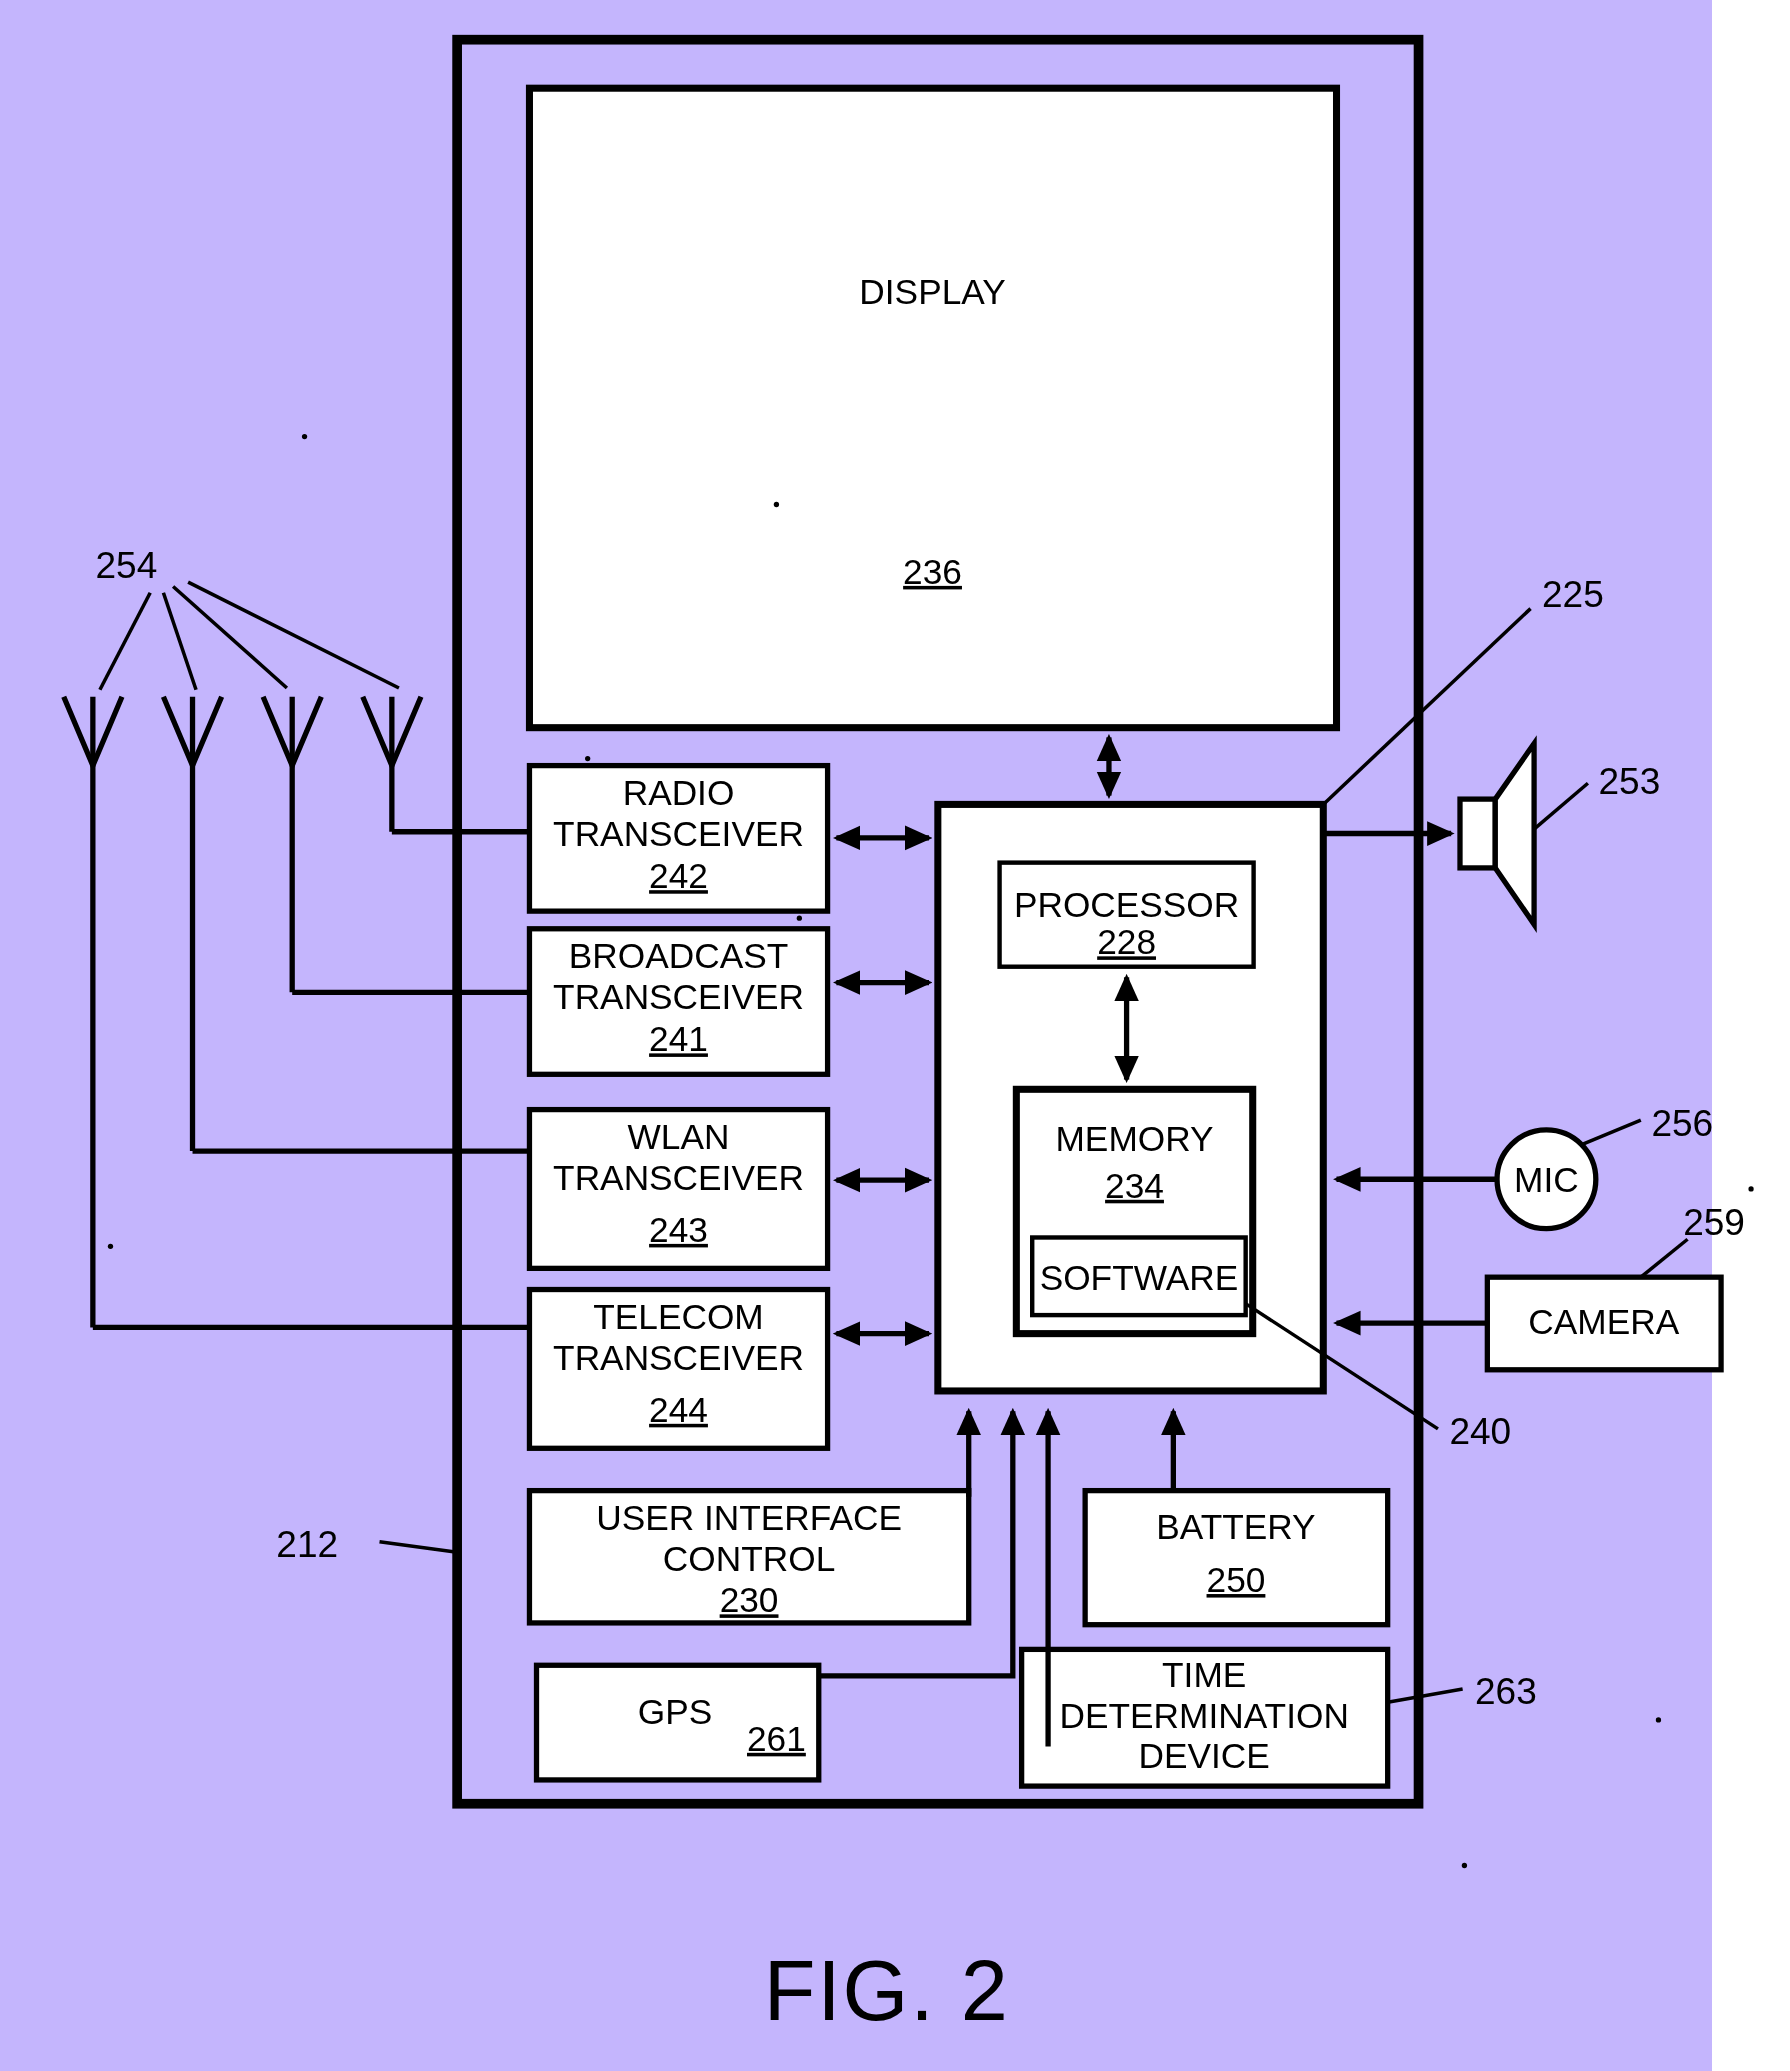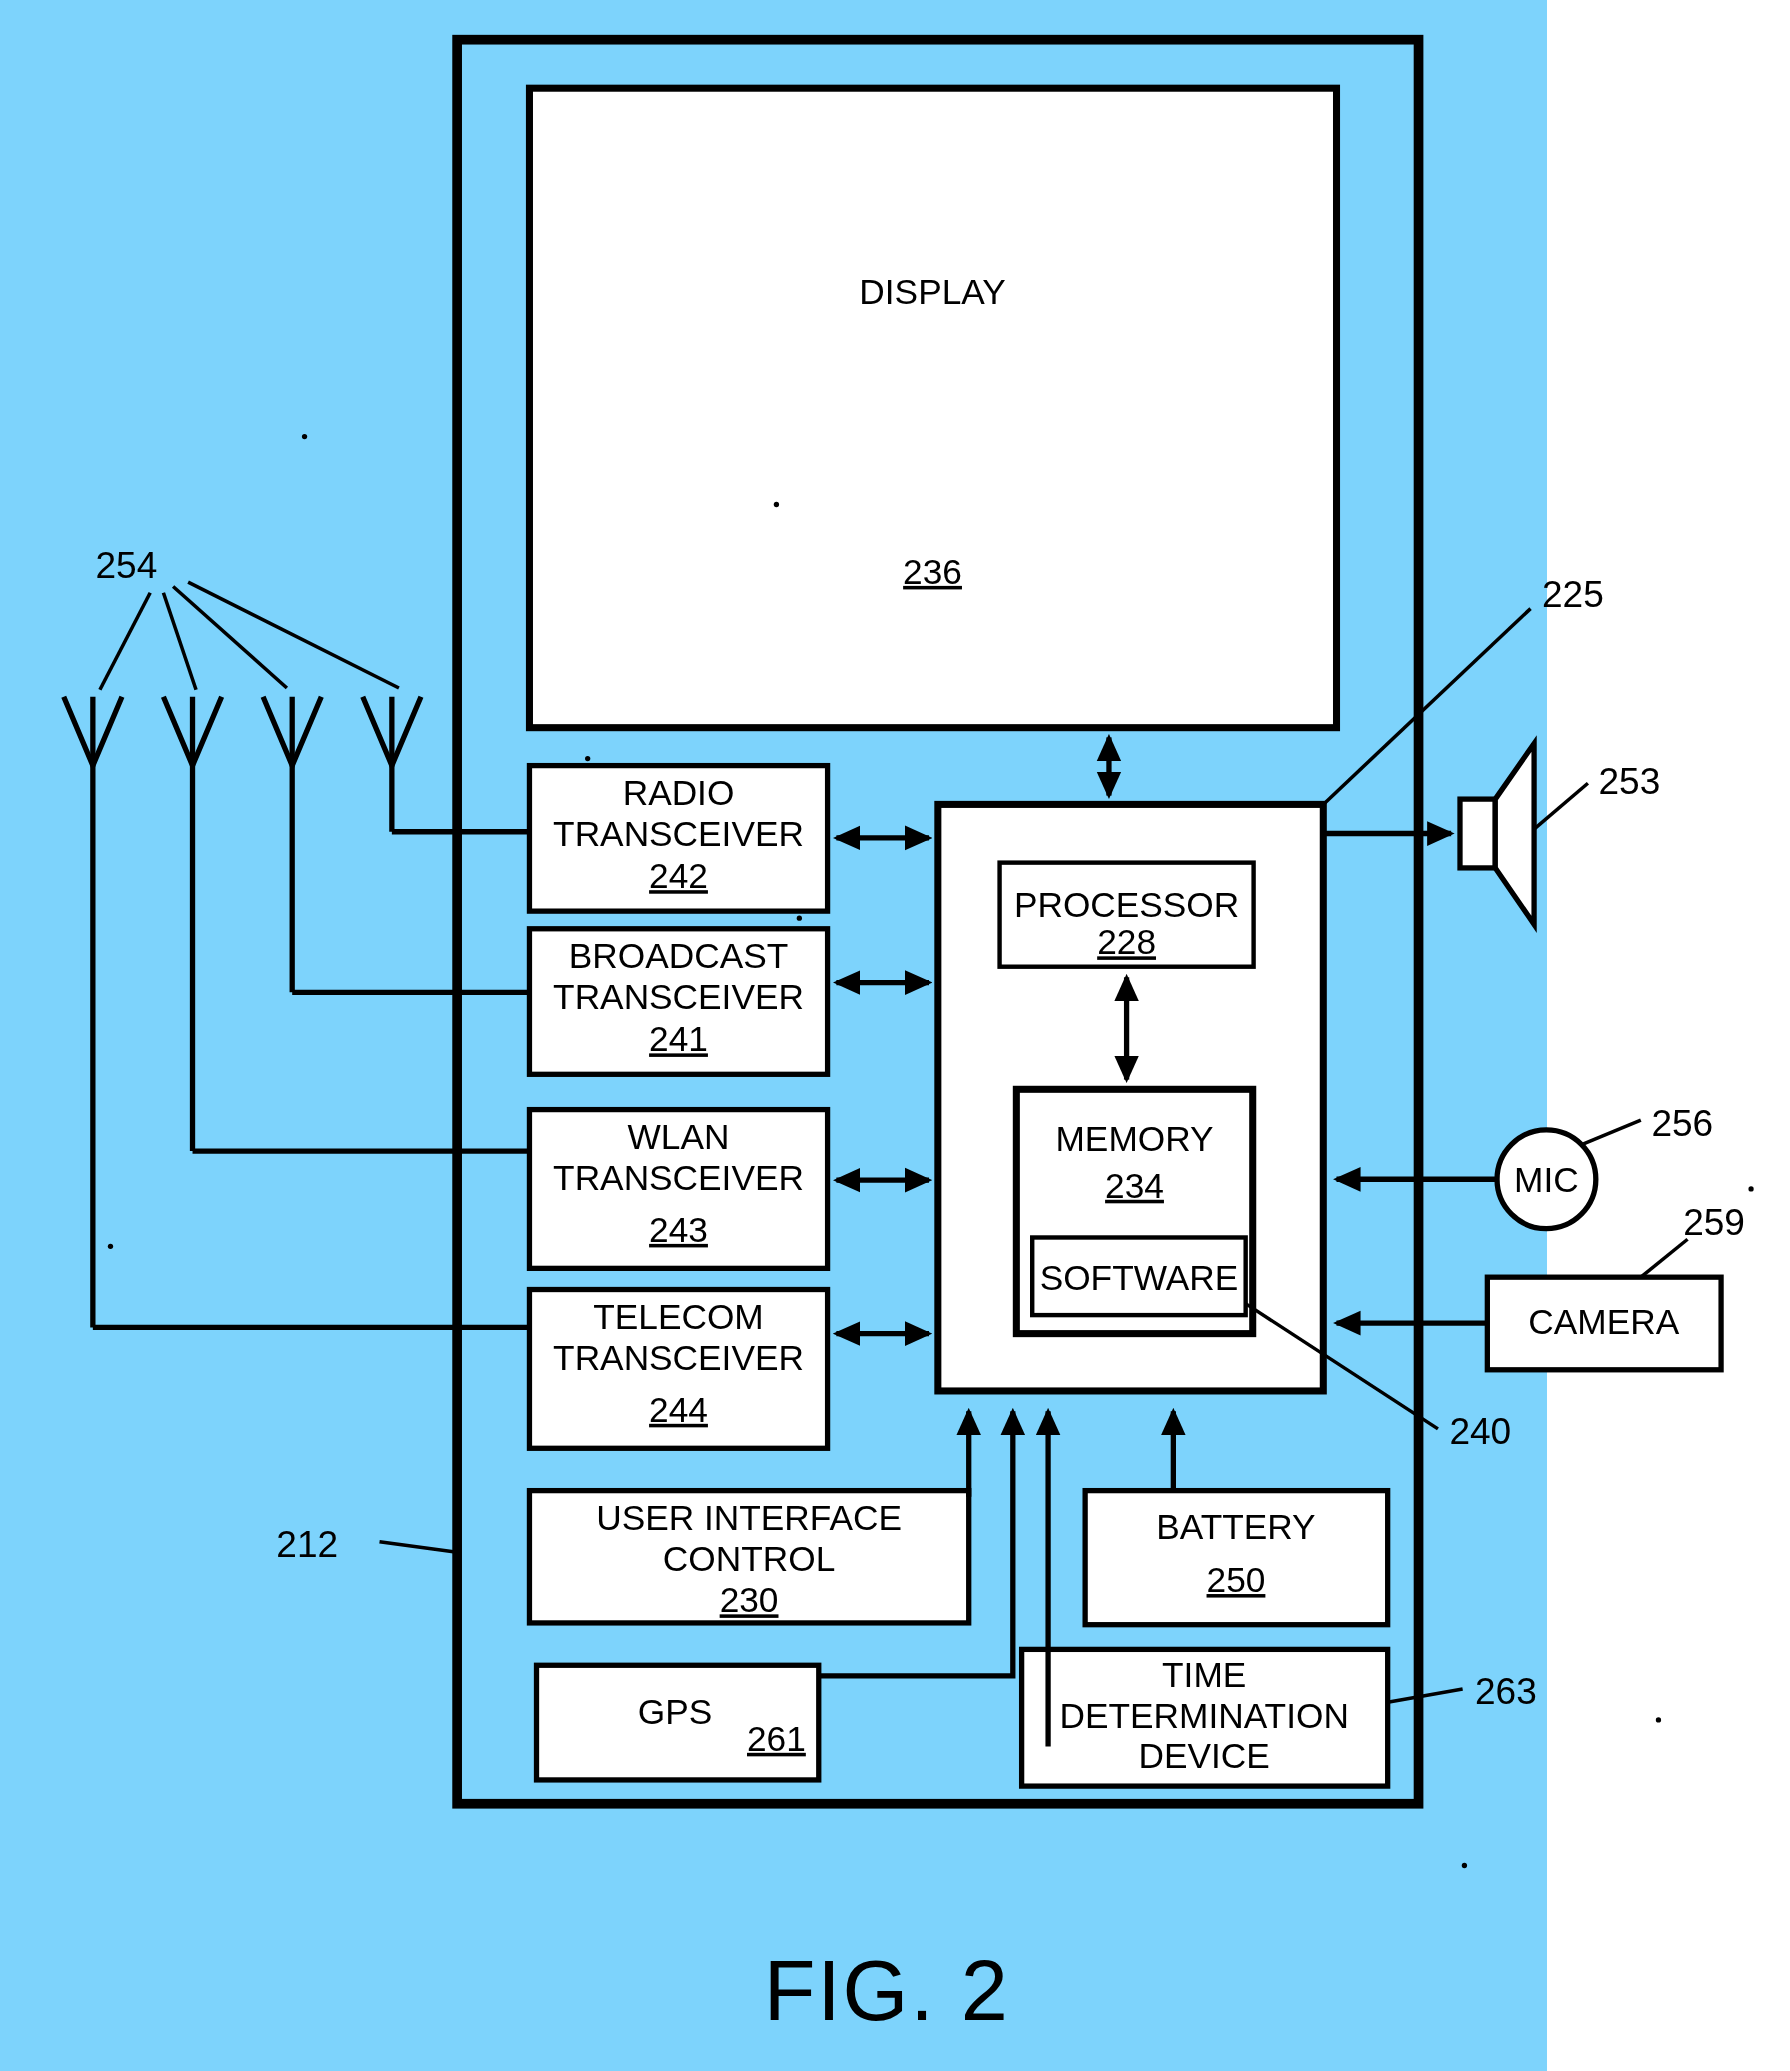--- a/index.html
+++ b/index.html
@@ -10,23 +10,23 @@
   }
   body {
     width: 1791px;
     height: 2071px;
     overflow: hidden;
     font-family: "Liberation Sans", sans-serif;
     color: #000000;
   }
   #figure-root {
     position: relative;
-    width: 1547px;
+    width: 1712px;
     height: 2071px;
-    background: #7dd3fc;
+    background: #c4b5fd;
   }
   svg#diagram {
     display: block;
     width: 1791px;
     height: 2071px;
   }
   svg#diagram text {
     font-family: "Liberation Sans", sans-serif;
     fill: #000000;
     stroke: none;

